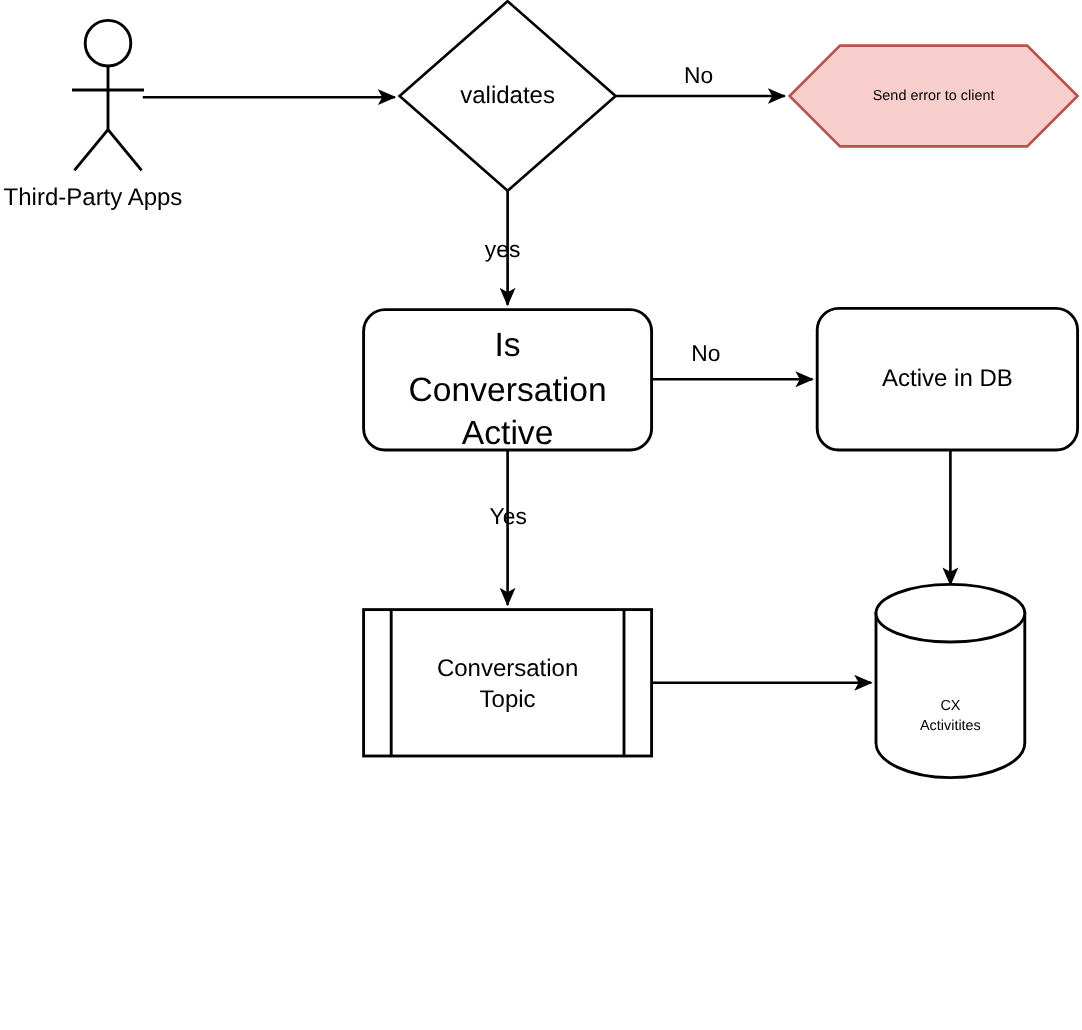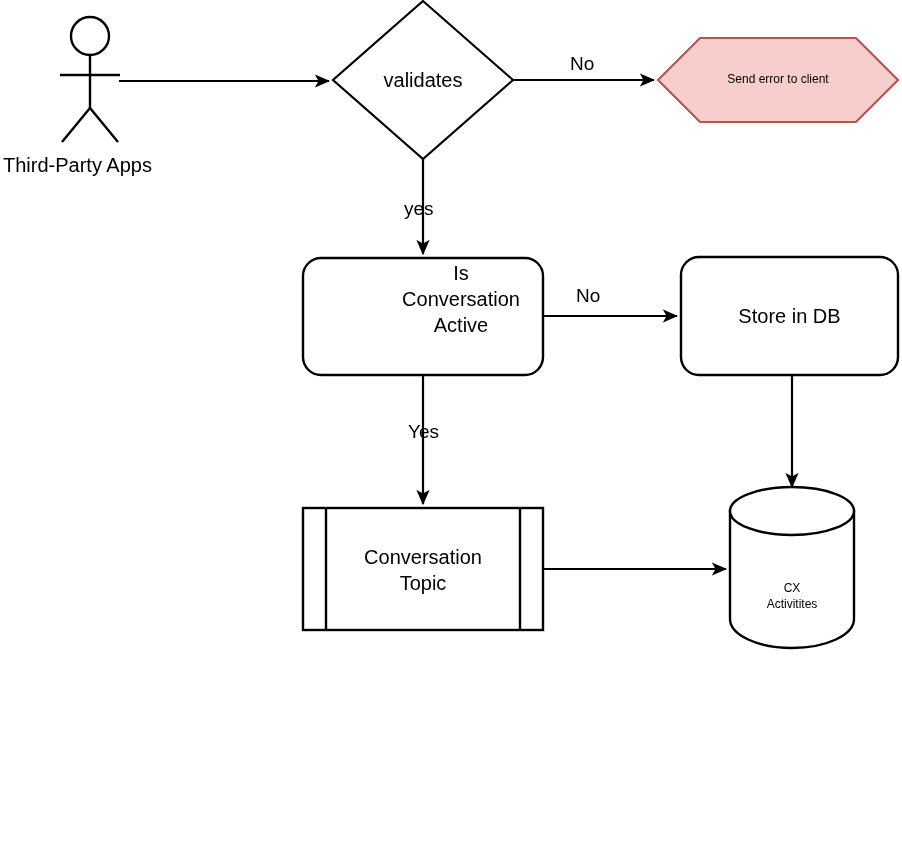--- a/index.html
+++ b/index.html
@@ -106,25 +106,25 @@
       <ellipse cx="792" cy="511" rx="62" ry="24" fill="#ffffff" stroke="#000000" stroke-width="2.4"></ellipse>
     </g>
   </svg>
 
   <div class="actor-caption" style="left:3px; top:154px;">Third-Party Apps</div>
 
   <div class="node-label" style="left:343px; top:62px; width:160px; height:36px; font-size:20px;text-align:right;">validates</div>
 
   <div class="node-label" style="left:668px; top:62px; width:220px; height:36px; font-size:12px;">Send error to client</div>
 
-  <div class="node-label" style="left:305px; top:254px; width:236px; height:90px; font-size:20px;padding-left:38px;">Is
+  <div class="node-label" style="left:305px; top:280px; width:236px; height:90px; font-size:28px;">Is
 Conversation
 Active</div>
 
-  <div class="node-label" style="left:683px; top:296px; width:213px; height:40px; font-size:20px;">Store in DB</div>
+  <div class="node-label" style="left:683px; top:296px; width:213px; height:40px; font-size:20px;">Active in DB</div>
 
   <div class="node-label" style="left:330px; top:541px; width:186px; height:58px; font-size:20px;">Conversation
 Topic</div>
 
   <div class="node-label" style="left:726px; top:568px; width:132px; height:58px; font-size:12px;">CX
 Activitites</div>
 
   <div class="edge-label" style="left:570px; top:53px;">No</div>
 
   <div class="edge-label" style="left:404px; top:198px;">yes</div>

